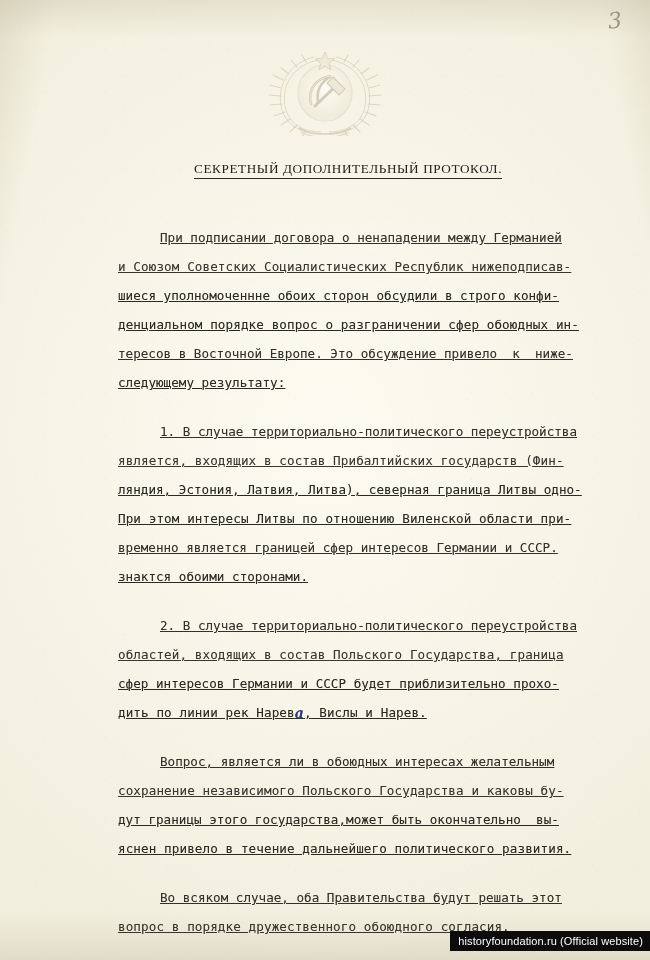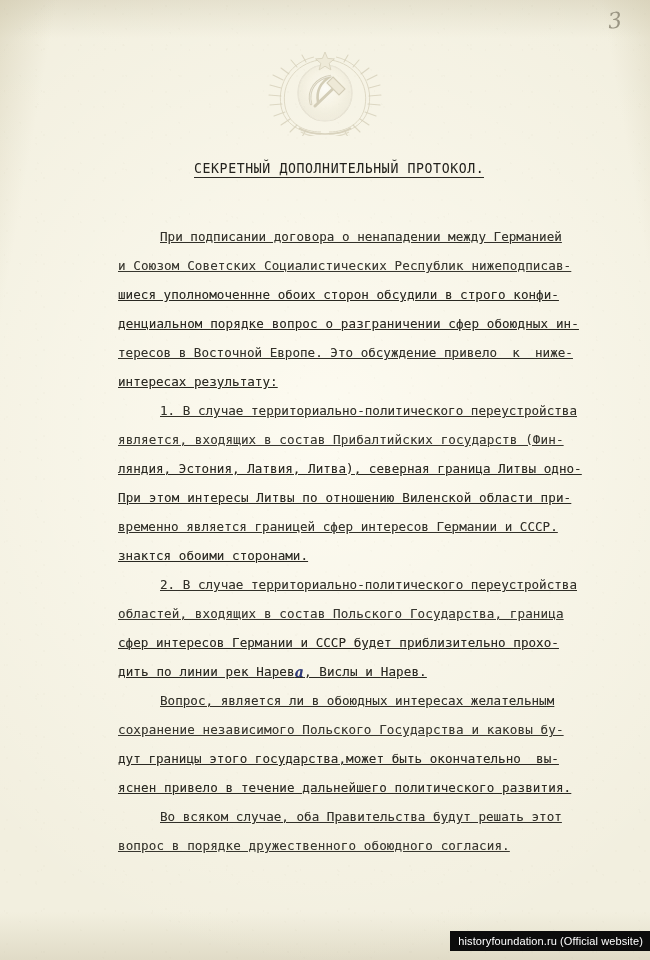--- a/index.html
+++ b/index.html
@@ -79,24 +79,25 @@
 
   .title {
     font-size: 13.2px;
     letter-spacing: .6px;
     margin: 0 0 44px 76px;
     display: inline-block;
     border-bottom: 1.3px solid #2a2923;
     padding-bottom: 1px;
     white-space: nowrap;
     color: #23221d;
+    font-family: Liberation Serif, serif;
   }
 
   .para { margin: 0 0 0 0; }
-  .para + .para { }
+  .para + .para { margin-top: 20px; }
 
   .line {
     font-size: 12.6px;
     line-height: 29px;
     height: 29px;
     white-space: pre;
     color: #2a2922;
     text-shadow: 0 0 .6px rgba(40,38,30,.30);
     text-decoration: underline;
   }
@@ -205,21 +206,21 @@
 
     <div class="title">СЕКРЕТНЫЙ ДОПОЛНИТЕЛЬНЫЙ ПРОТОКОЛ.</div>
 
     
     <div class="para">
       <div class="line indent">При подписании договора о ненападении между Германией</div>
       <div class="line">и Союзом Советских Социалистических Республик нижеподписав-</div>
       <div class="line">шиеся уполномоченнне обоих сторон обсудили в строго конфи-</div>
       <div class="line">денциальном порядке вопрос о разграничении сфер обоюдных ин-</div>
       <div class="line">тересов в Восточной Европе. Это обсуждение привело  к  ниже-</div>
-      <div class="line">интересах результату:</div>
+      <div class="line">следующему результату:</div>
     </div>
 
     
     <div class="para">
       <div class="line indent">1. В случае территориально-политического переустройства</div>
       <div class="line">является, входящих в состав Прибалтийских государств (Фин-</div>
       <div class="line">ляндия, Эстония, Латвия, Литва), северная граница Литвы одно-</div>
       <div class="line">При этом интересы Литвы по отношению Виленской области при-</div>
       <div class="line">временно является границей сфер интересов Германии и СССР.</div>
       <div class="line">знактся обоими сторонами.</div>

